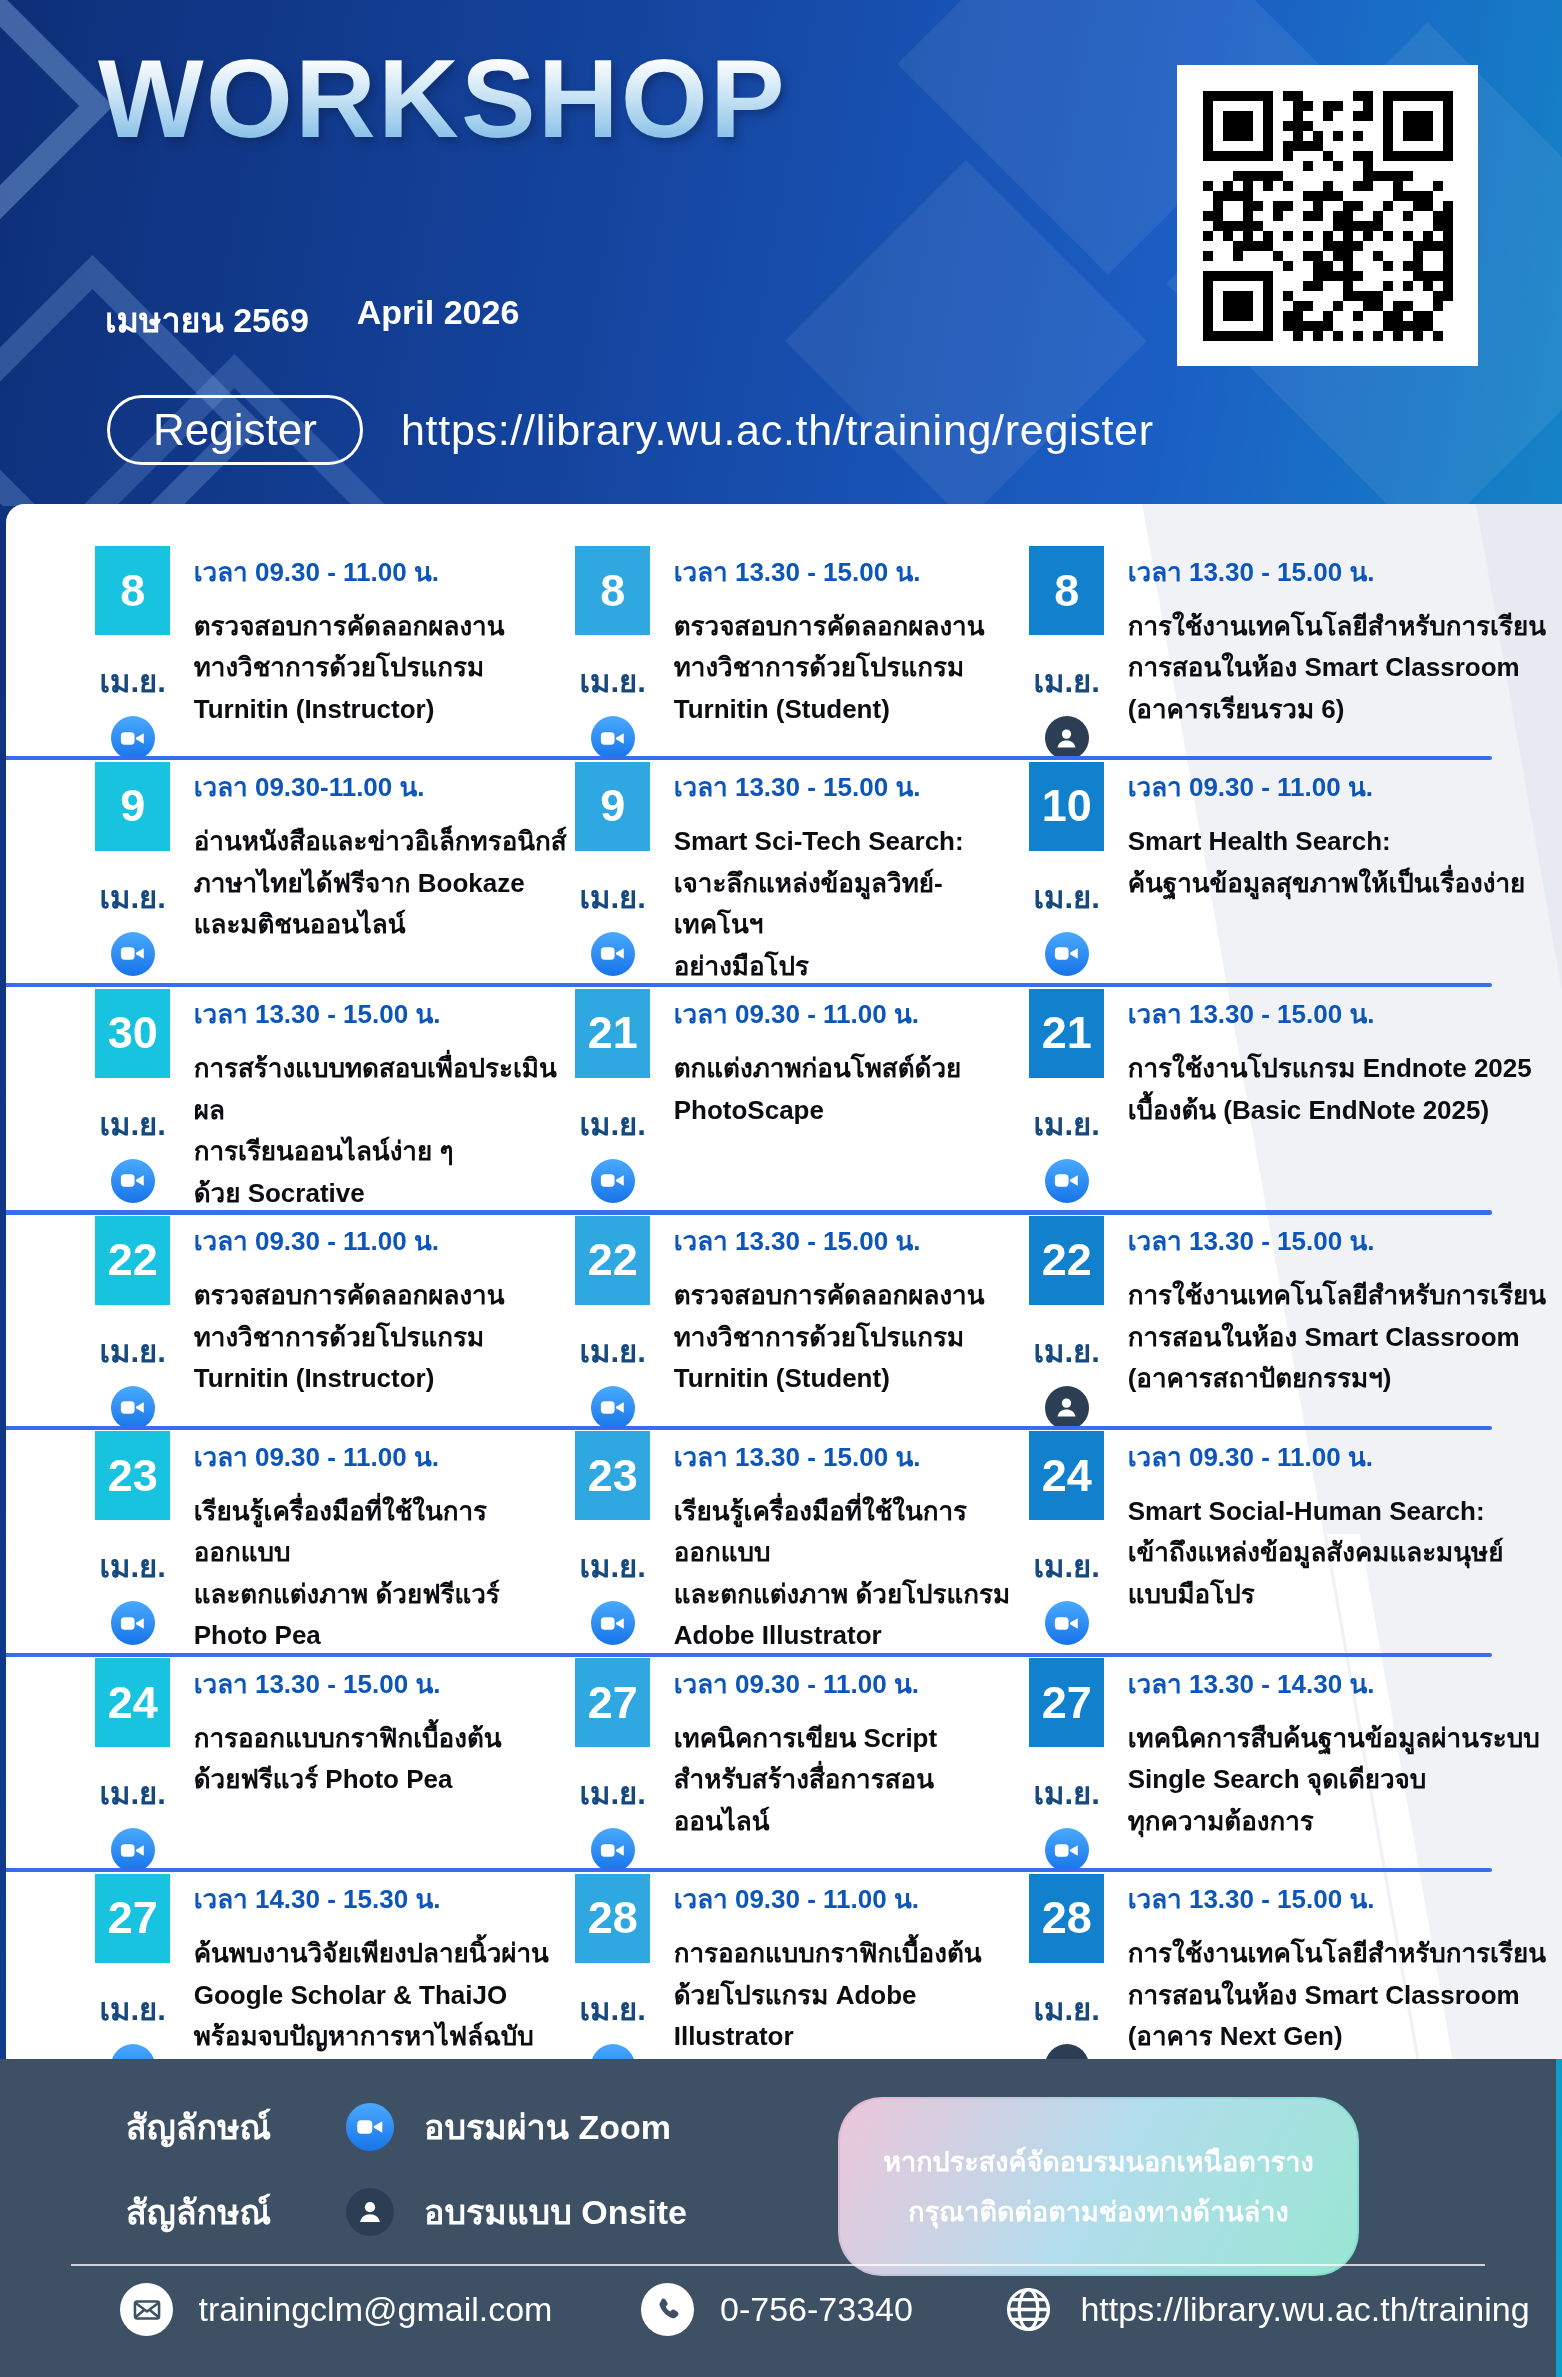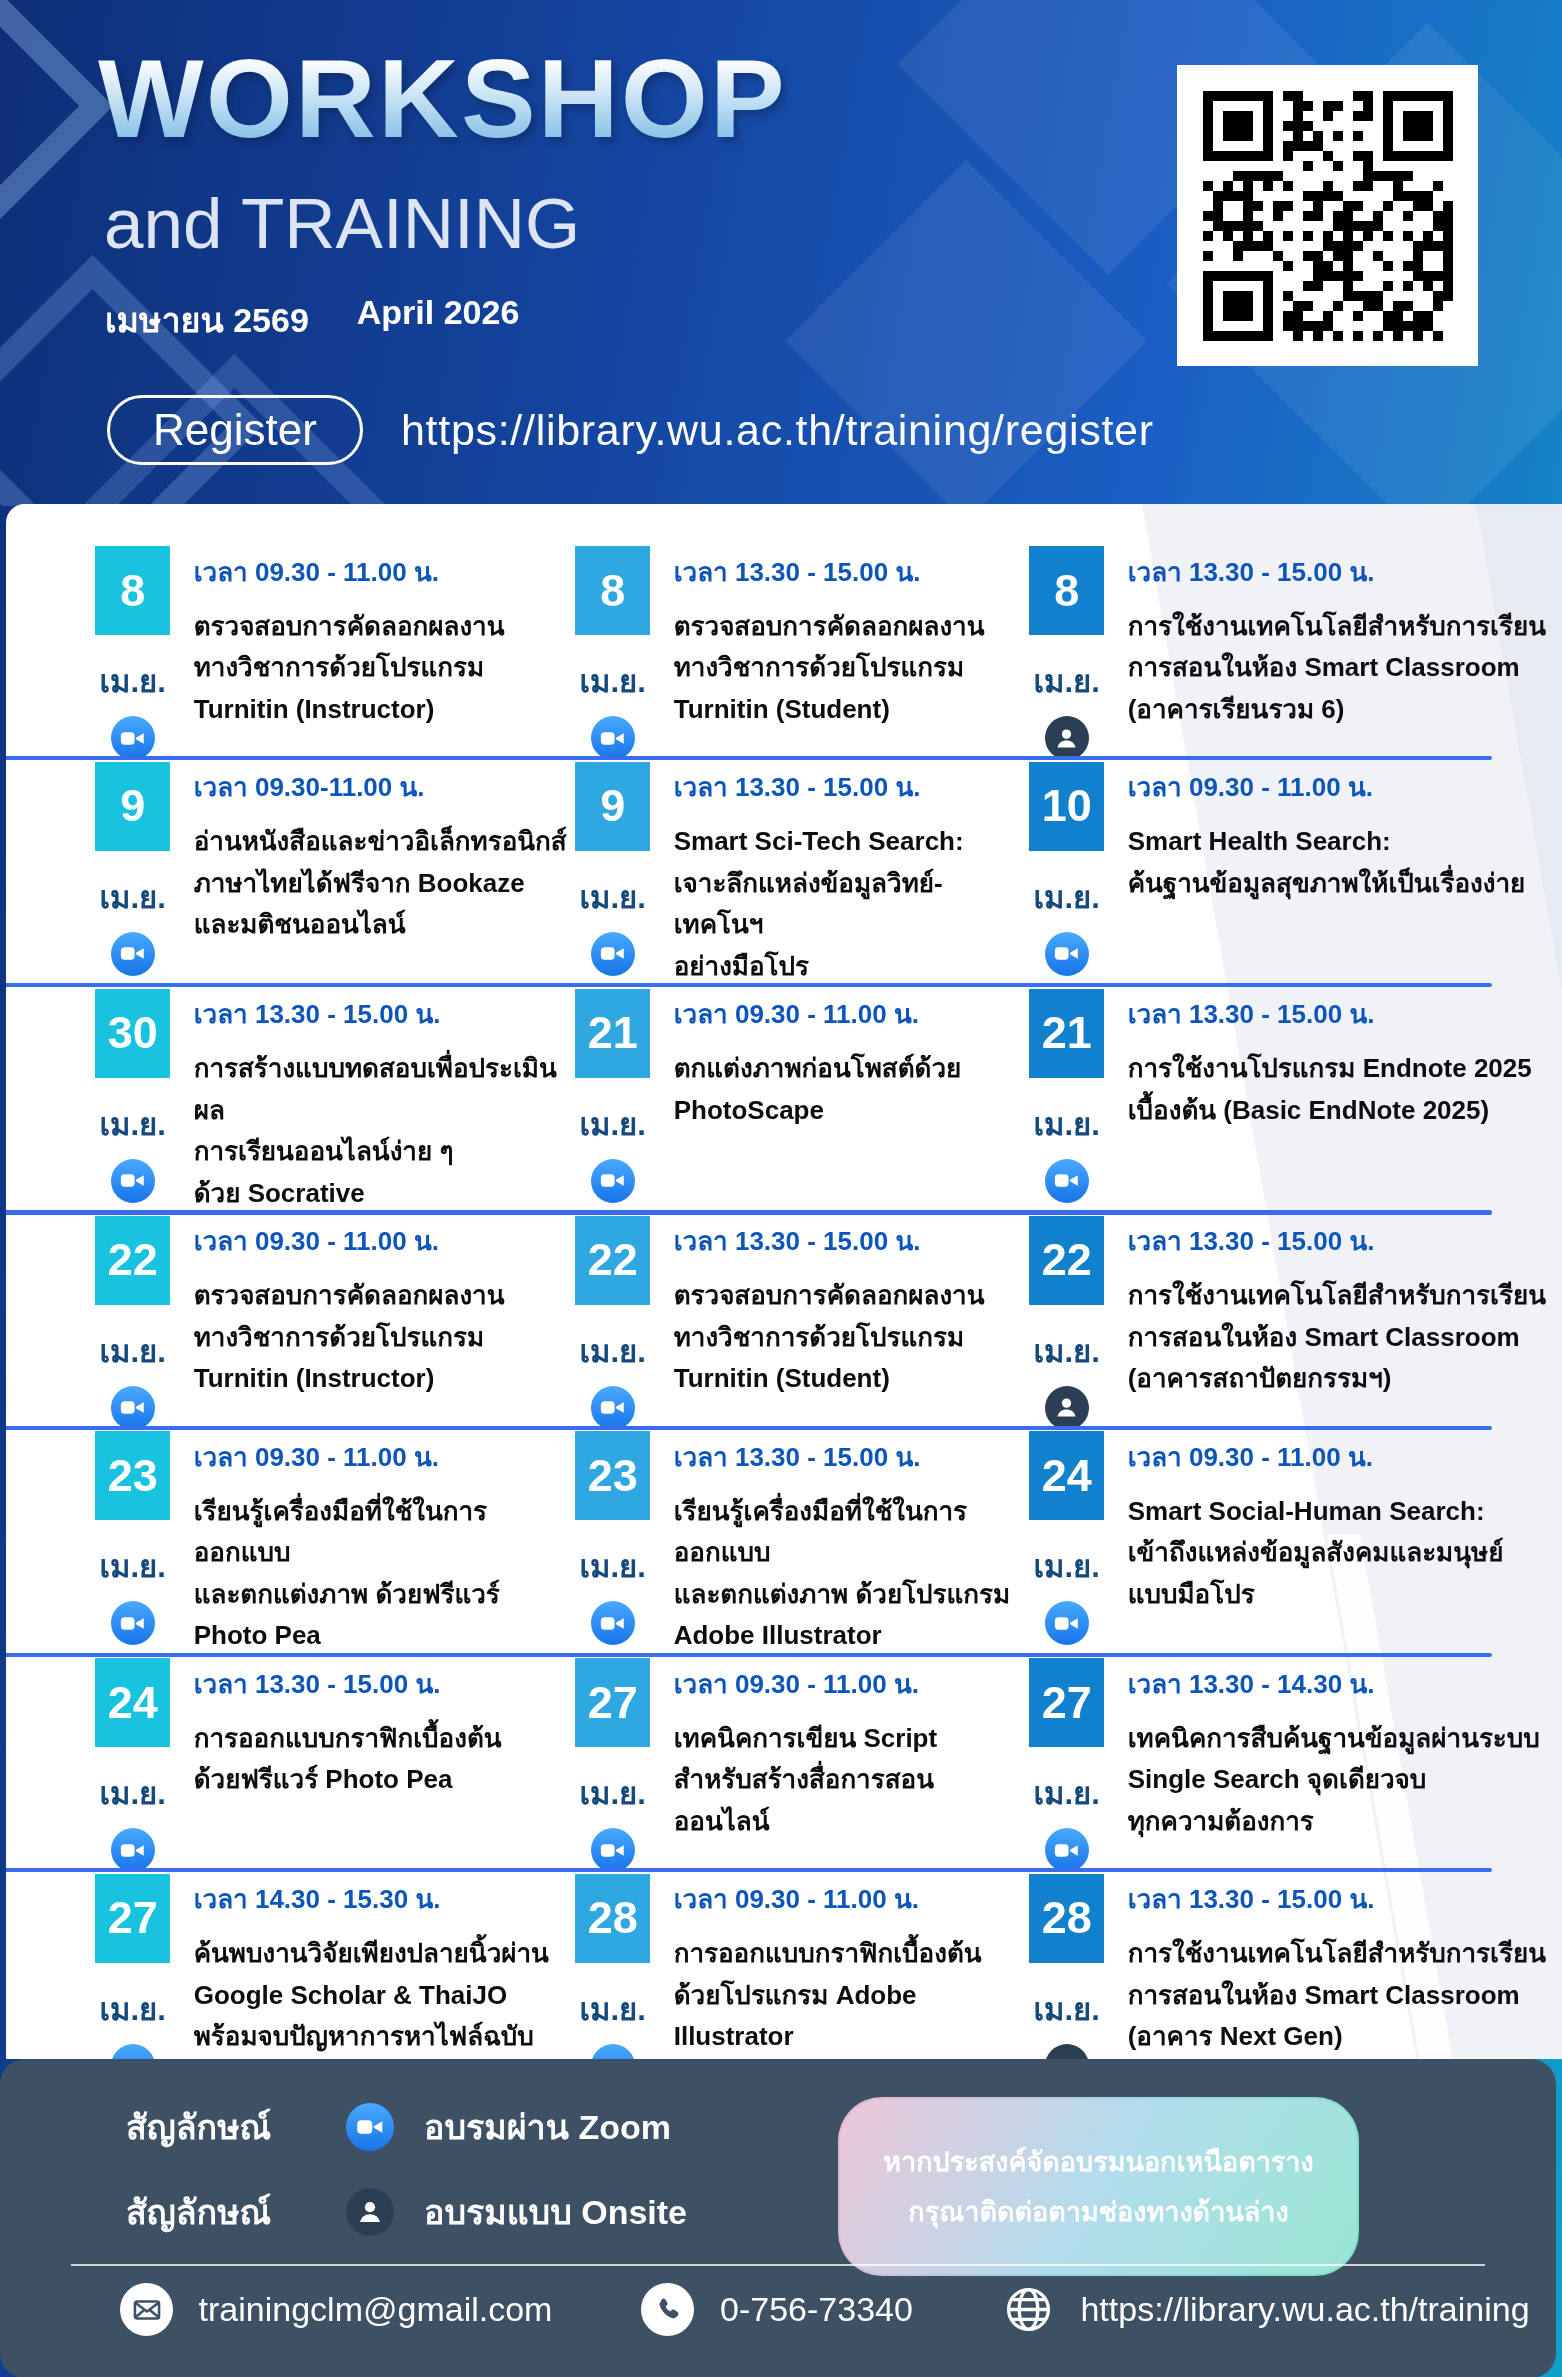--- a/index.html
+++ b/index.html
@@ -45,21 +45,21 @@
   .date-badge { width:75px; height:89px; display:flex; align-items:center; justify-content:center; color:#fff; font-size:45px; font-weight:700; }
   .month-label { margin-top:21px; font-size:31px; font-weight:700; color:#16497e; }
   .type-icon { margin-top:10px; width:44px; height:44px; border-radius:50%; display:flex; align-items:center; justify-content:center; }
   .type-icon svg { width:31px; height:31px; }
   .type-icon.zoom { background:linear-gradient(180deg,#4aa9ff,#1774e8); }
   .type-icon.onsite { background:#2c3e54; }
   .text-col { padding-top:4.3px; }
   .time { font-size:26px; font-weight:700; color:#0c55bb; margin-bottom:14px; }
   .desc { font-size:26px; font-weight:600; color:#0c0d10; line-height:1.6; }
   
-  .footer { position:absolute; top:2059px; left:0; width:1556px; height:319px; background:#3e5164;border-radius:25px; }
+  .footer { position:absolute; top:2059px; left:0; width:1556px; height:319px; background:#3e5164; }
   .legend { position:absolute; left:126px; top:41px; display:flex; flex-direction:column; gap:31px; }
   .legend-row { display:flex; align-items:center; gap:30px; }
   .legend-label { font-size:34px; font-weight:700; color:#ffffff; width:190px; }
   .legend-icon { width:48px; height:48px; border-radius:50%; display:flex; align-items:center; justify-content:center; flex-shrink:0; }
   .legend-icon svg { width:34px; height:34px; }
   .legend-icon.zoom { background:linear-gradient(180deg,#4aa9ff,#1774e8); }
   .legend-icon.onsite { background:#2c3e54; }
   .legend-text { font-size:34px; font-weight:700; color:#ffffff; }
   .note-box {
     position:absolute; left:838px; top:38px; width:521px; height:179px; border-radius:44px;
@@ -83,21 +83,20 @@
 
 <div class="header">
   <div class="deco chev" style="left:-92px; top:21px;"></div>
   <div class="deco chev" style="left:-28px; top:305px; border-color:rgba(140,180,235,.28); width:241px; height:241px;"></div>
   <div class="deco chev" style="left:128px; top:398px; border-color:rgba(140,180,235,.22); width:213px; height:213px;"></div>
   <div class="deco diamond" style="left:959px; top:-85px; width:298px; height:298px;"></div>
   <div class="deco diamond" style="left:1243px; top:99px; width:369px; height:369px;"></div>
   <div class="deco diamond" style="left:838px; top:213px; width:256px; height:256px;"></div>
 
   <div class="title">WORKSHOP</div>
-  <div class="subtitle">and TRAINING</div>
   <div class="monthline">
     <span>เมษายน 2569</span>
     <span>April 2026</span>
   </div>
   <div class="register-row">
     <button class="register-btn">Register</button>
     <span class="register-url">https://library.wu.ac.th/training/register</span>
   </div>
   <div class="qr-box">
     <svg id="qr-svg" viewBox="0 0 25 25" shape-rendering="crispEdges">

